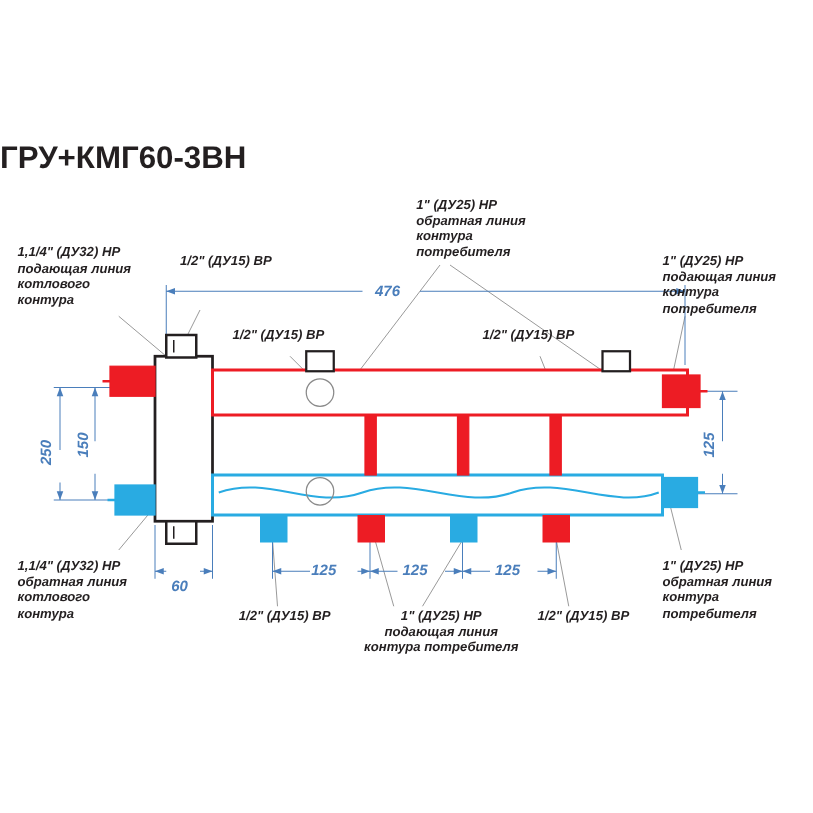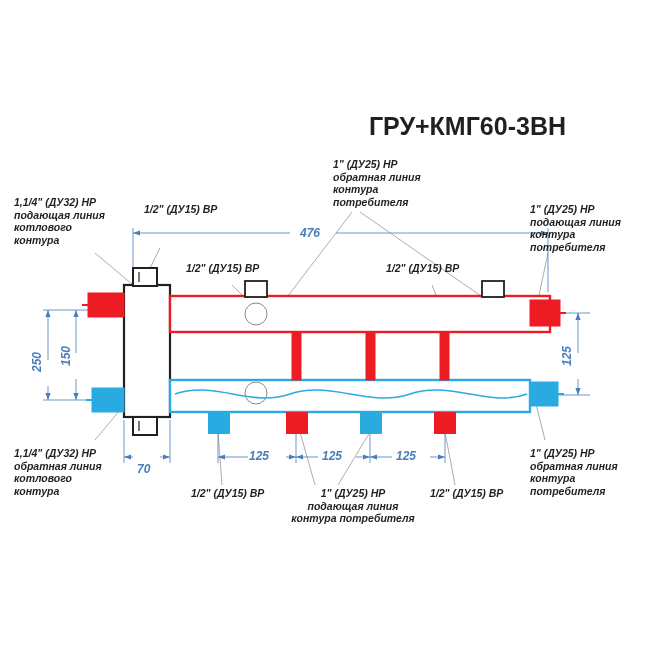--- a/index.html
+++ b/index.html
@@ -13,21 +13,21 @@
     height: 650px;
     background: #ffffff;
     font-family: "Liberation Sans", sans-serif;
     overflow: hidden;
   }
   #title {
     position: absolute;
     left: 0;
     top: 112px;
     width: 566px;
-    text-align: right;
+    text-align: left;
     font-size: 25px;
     font-weight: bold;
     color: #231f20;
     letter-spacing: 0px;
   }
   svg#drawing {
     position: absolute;
     left: 0;
     top: 0;
   }
@@ -212,18 +212,18 @@
   <div class="ann" style="left:191px; top:487px; width:110px;">1/2" (ДУ15) ВР</div>
   <div class="ann" style="left:430px; top:487px; width:110px;">1/2" (ДУ15) ВР</div>
   <div class="ann" style="left:278px; top:487px; width:150px; text-align:center;">1" (ДУ25) НР
 подающая линия
 контура потребителя</div>
 
   <div class="dimtext" style="left:300px; top:226px;">476</div>
   <div class="dimtext vert" style="left:30px; top:372px;">250</div>
   <div class="dimtext vert" style="left:59px; top:366px;">150</div>
   <div class="dimtext vert" style="left:560px; top:366px;">125</div>
-  <div class="dimtext" style="left:137px; top:462px;">70</div>
+  <div class="dimtext" style="left:137px; top:462px;">60</div>
   <div class="dimtext" style="left:249px; top:449px;">125</div>
   <div class="dimtext" style="left:322px; top:449px;">125</div>
   <div class="dimtext" style="left:396px; top:449px;">125</div>
 
 </div>
 
 </body></html>

